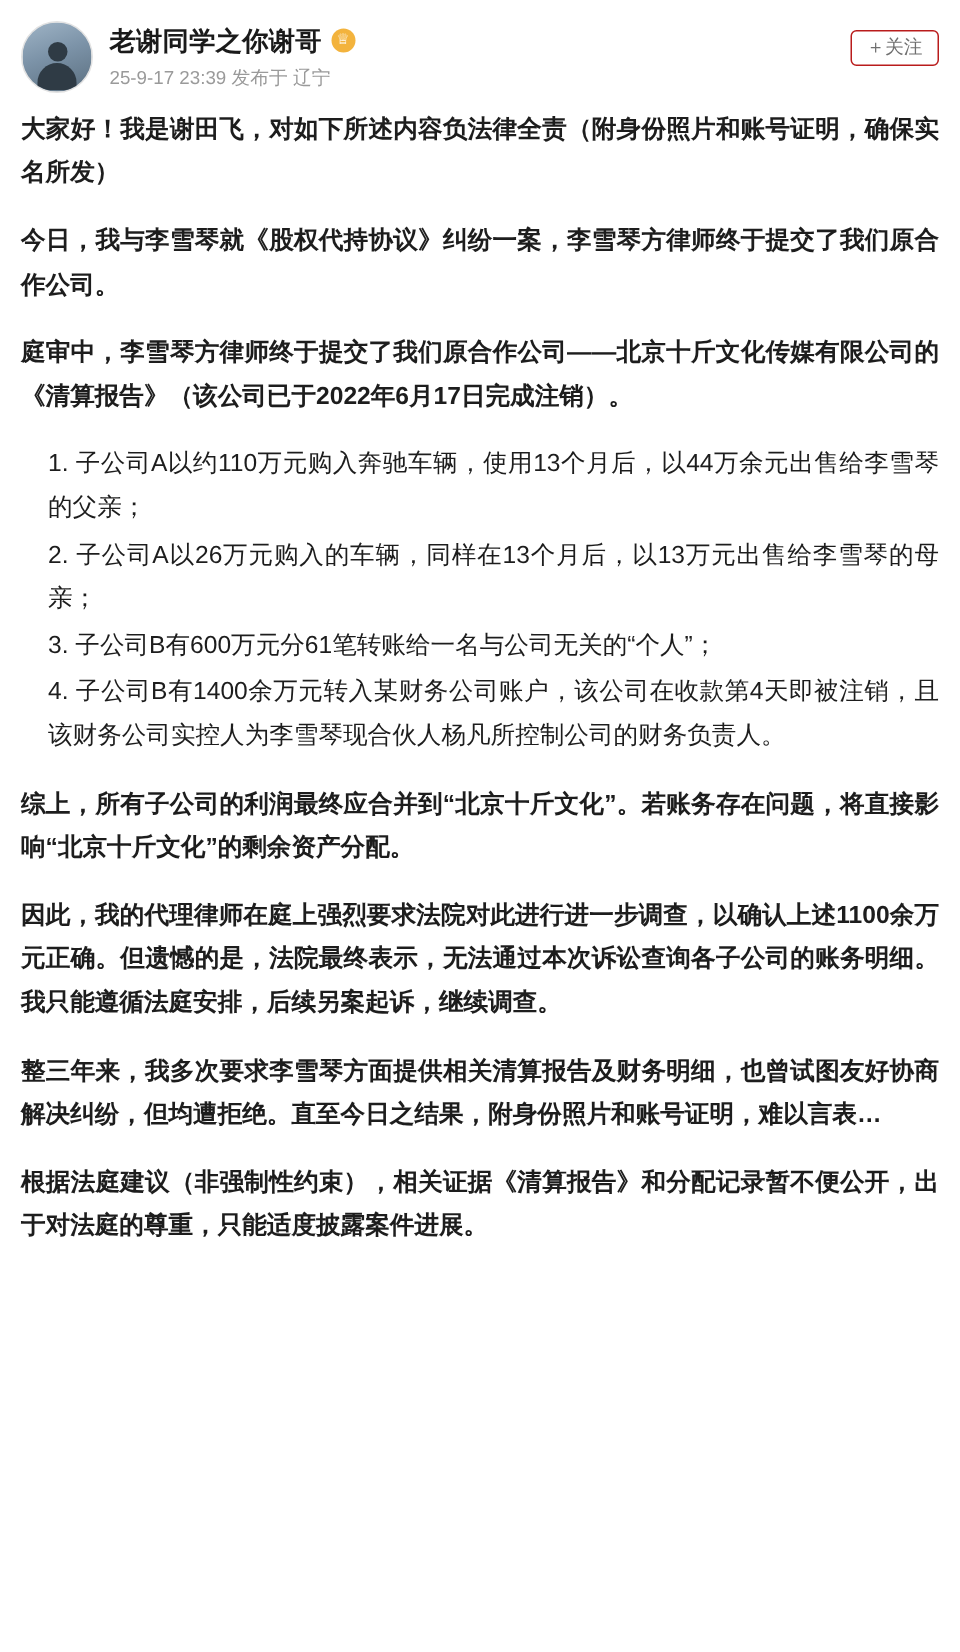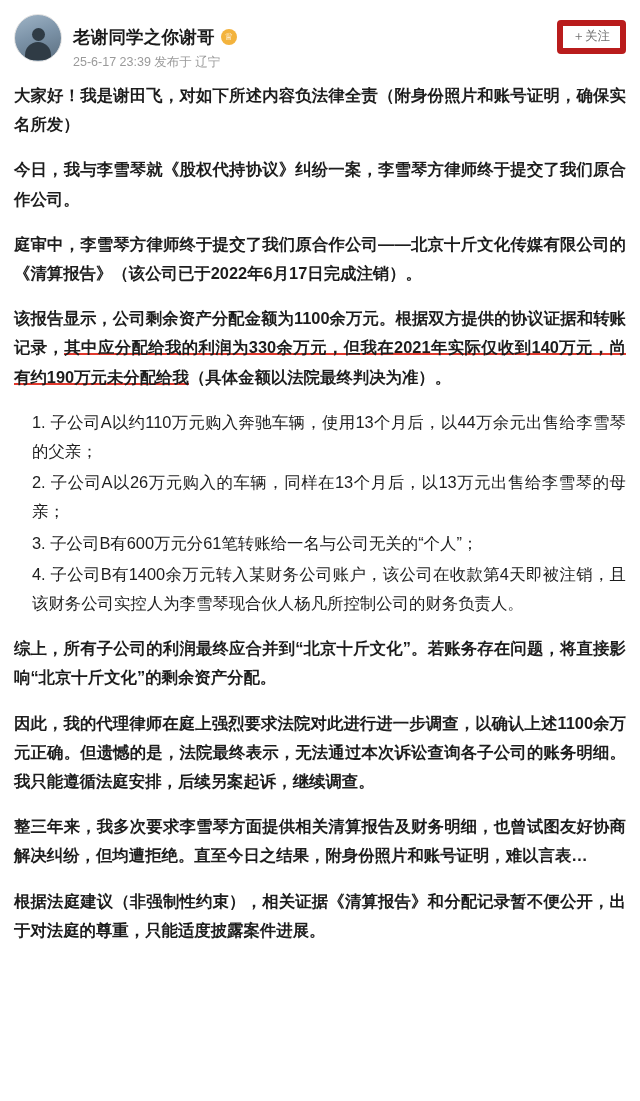--- a/index.html
+++ b/index.html
@@ -55,21 +55,20 @@
     background: #2f3b45;
     left: 10px;
     top: 27px;
   }
   .name-block {
     margin-left: 11px;
     display: flex;
     flex-direction: column;
     justify-content: center;
     padding-top: 1px;
-    margin-top: 10px;
   }
   .name-row {
     display: flex;
     align-items: center;
     gap: 6px;
   }
   .author-name {
     font-size: 17.5px;
     font-weight: bold;
     color: #1a1a1a;
@@ -90,21 +89,21 @@
   }
   .meta-row {
     margin-top: 5px;
     font-size: 12.5px;
     color: #9a9a9a;
   }
   .follow-btn {
     position: absolute;
     right: 14px;
     top: 20px;
-    border: 6px solid #b91c1c;
+    border: 1px solid #b91c1c;
     border-radius: 4px;
     color: #6f6f6f;
     font-size: 12.5px;
     padding: 4px 10px;
     background: #fff;
     line-height: 1.1;
     white-space: nowrap;
   }
 
   
@@ -146,32 +145,31 @@
   <div class="post-header">
     <div class="avatar">
       <div class="head"></div>
       <div class="body"></div>
     </div>
     <div class="name-block">
       <div class="name-row">
         <span class="author-name">老谢同学之你谢哥</span>
         <span class="verify-badge">♕</span>
       </div>
-      <div class="meta-row">25-6-17 23:39 发布于 辽宁</div>
+      <div class="meta-row">25-9-17 23:39 发布于 辽宁</div>
     </div>
     <div class="follow-btn">＋关注</div>
   </div>
 
   <div class="post-body">
 
     <p class="para">大家好！我是谢田飞，对如下所述内容负法律全责（附身份照片和账号证明，确保实名所发）</p>
     <p class="para">今日，我与李雪琴就《股权代持协议》纠纷一案，李雪琴方律师终于提交了我们原合作公司。</p>
     <p class="para">庭审中，李雪琴方律师终于提交了我们原合作公司——北京十斤文化传媒有限公司的《清算报告》（该公司已于2022年6月17日完成注销）。</p>
 
-    <p class="para"><span>该报告显示，公司剩余资产分配金额为1100余万元。根据双方提供的协议证据和转账记录，</span><span class="underline-red">其中应分配给我的利润为330余万元，但我在2021年实际仅收到140万元，尚有约190万元未分配给我</span><span>（具体金额以法院最终判决为准）。</span></p>
 
 
     <div class="list-wrap">
       <p class="list-item">1. 子公司A以约110万元购入奔驰车辆，使用13个月后，以44万余元出售给李雪琴的父亲；</p>
       <p class="list-item">2. 子公司A以26万元购入的车辆，同样在13个月后，以13万元出售给李雪琴的母亲；</p>
       <p class="list-item">3. 子公司B有600万元分61笔转账给一名与公司无关的“个人”；</p>
       <p class="list-item">4. 子公司B有1400余万元转入某财务公司账户，该公司在收款第4天即被注销，且该财务公司实控人为李雪琴现合伙人杨凡所控制公司的财务负责人。</p>
     </div>
 
     <p class="para">综上，所有子公司的利润最终应合并到“北京十斤文化”。若账务存在问题，将直接影响“北京十斤文化”的剩余资产分配。</p>

